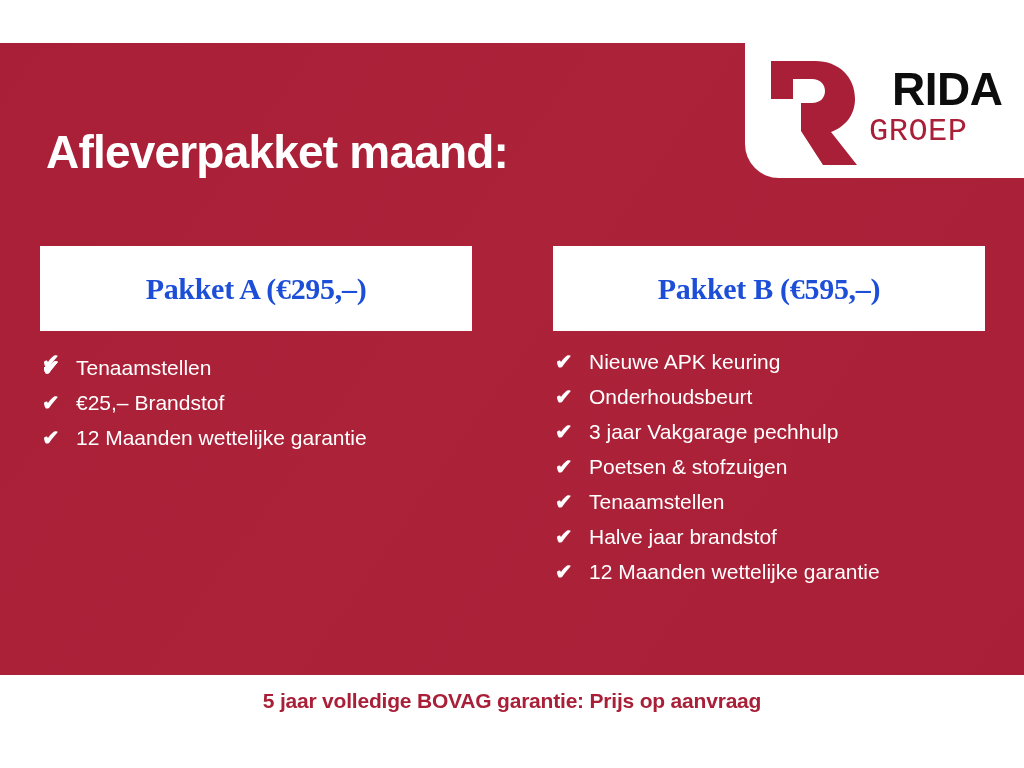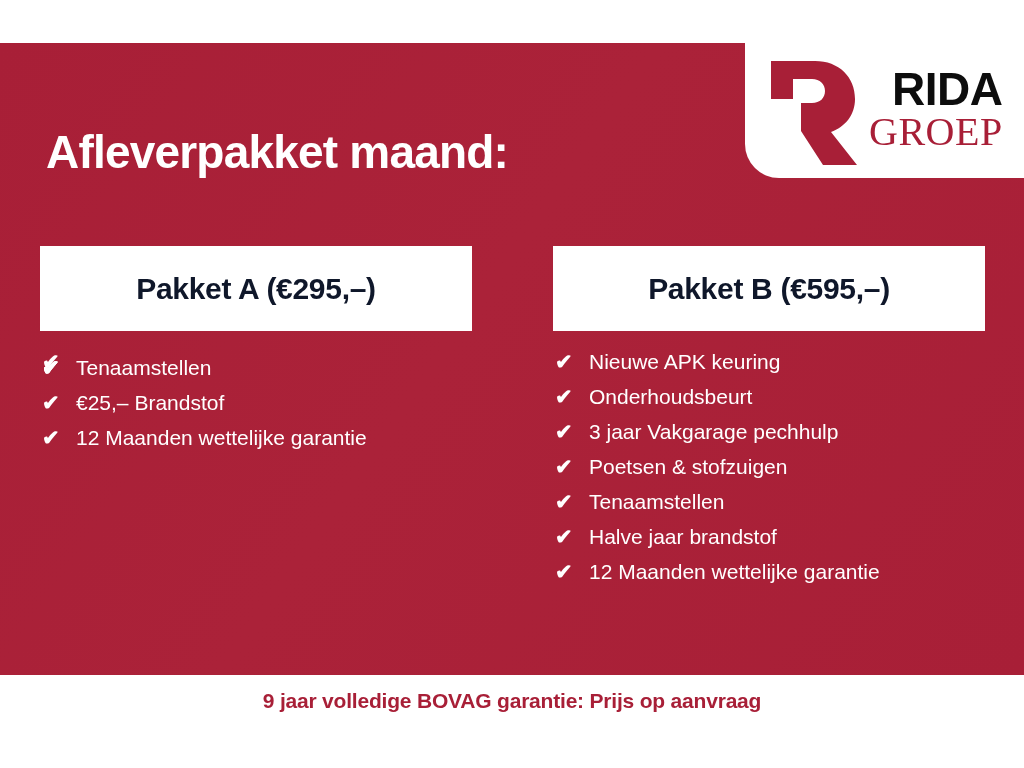--- a/index.html
+++ b/index.html
@@ -70,23 +70,23 @@
     font-weight: 700;
     font-size: 46px;
     letter-spacing: -0.5px;
     line-height: 48px;
     color: #0d0d0d;
     margin-left: 23px;
   }
 
   .logo-groep {
     display: block;
-    font-family: Liberation Serif, serif;
+    font-family: Liberation Mono, monospace;
     font-weight: 400;
-    font-size: 40px;
+    font-size: 32px;
     letter-spacing: 0.5px;
     line-height: 38px;
     color: #a81f37;
   }
 
   
   .title {
     position: absolute;
     left: 46px;
     top: 82px;
@@ -119,25 +119,25 @@
     box-sizing: border-box;
     width: 100%;
     height: 85px;
     background: #ffffff;
     display: flex;
     align-items: center;
     justify-content: center;
   }
 
   .pkg-header-text {
-    font-family: Liberation Sans, sans-serif;
+    font-family: Liberation Serif, serif;
     font-weight: 700;
     font-size: 30px;
     letter-spacing: -0.3px;
-    color: #0f172a;
+    color: #1d4ed8;
     white-space: nowrap;
   }
 
   .feature-list {
     list-style: none;
     margin: 0;
     padding: 16px 0 0 0;
   }
 
   .feature-item {
@@ -273,16 +273,16 @@
             <span class="check-icon">✔</span>
             <span>12 Maanden wettelijke garantie</span>
           </li>
         </ul>
       </div>
 
     </div>
   </div>
 
   <div class="footer">
-    <span class="footer-text">9 jaar volledige BOVAG garantie: Prijs op aanvraag</span>
+    <span class="footer-text">5 jaar volledige BOVAG garantie: Prijs op aanvraag</span>
   </div>
 
 </div>
 
 </body></html>

